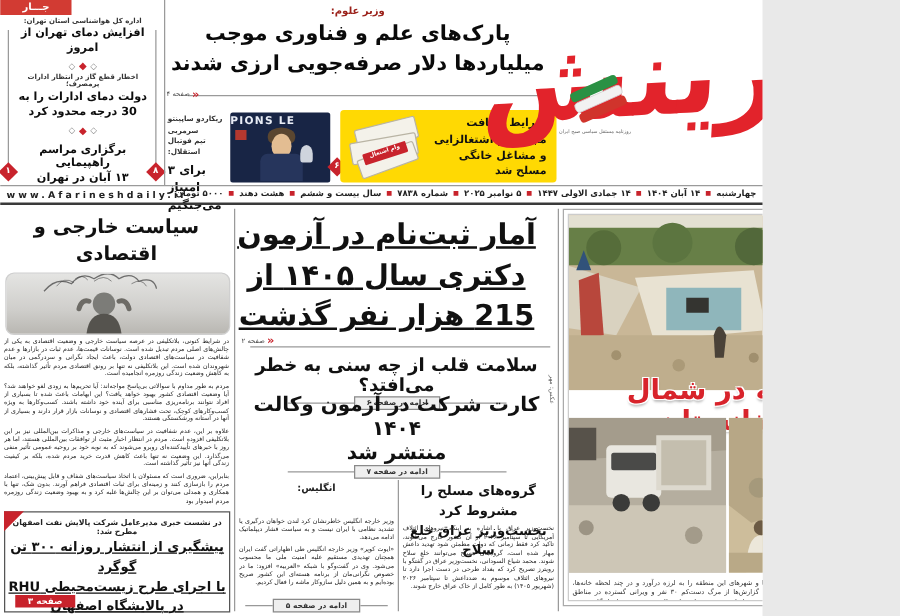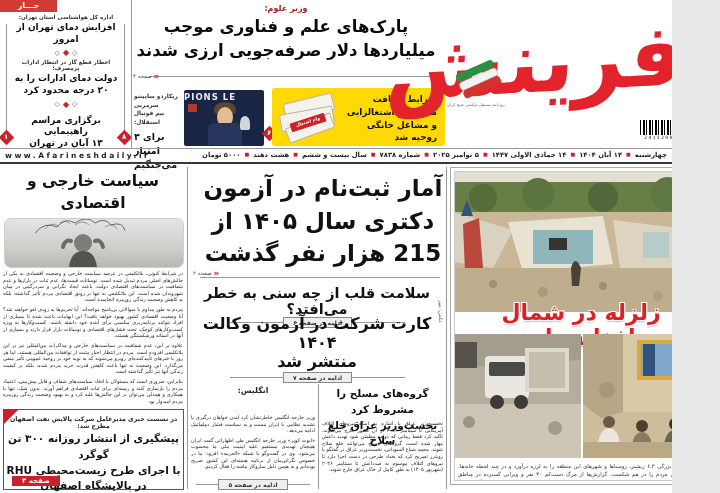--- a/index.html
+++ b/index.html
@@ -1,16 +1,16 @@
 <!DOCTYPE html>
 <html lang="fa"><head>
 <meta charset="utf-8">
 <style>
   html,body{margin:0;padding:0;background:#e9e9e9;}
-  .page{position:relative;width:672px;height:493px;background:#fff;overflow:hidden;
+  .page{position:relative;width:610px;height:493px;background:#fff;overflow:hidden;
         font-family:"DejaVu Sans",sans-serif;direction:rtl;color:#111;}
   .abs{position:absolute;}
   .ctr{text-align:center;}
   .rule-h{position:absolute;background:#9a9a9a;height:1px;}
   .rule-v{position:absolute;background:#9a9a9a;width:1px;}
   .dark{background:#3a3a3a;}
 
   
   .fold{left:0;top:0;width:57px;height:12px;background:#d23b33;color:#fff;
         font-size:8px;font-weight:bold;text-align:center;line-height:12px;overflow:hidden;}
@@ -63,21 +63,21 @@
   .url{font-size:7.5px;font-weight:bold;letter-spacing:2.5px;color:#222;direction:ltr;}
 
   
   .lhead{font-size:15.5px;font-weight:800;line-height:1.45;}
   .lphoto{border-radius:7px;background:linear-gradient(180deg,#e4e4e2 0%,#cfcecb 60%,#b9b7b2 100%);overflow:hidden;border:1px solid #cfcfcf;}
   .lbody{font-size:5px;line-height:1.3;text-align:justify;color:#222;}
   .lbody p{margin:0 0 3.5px 0;}
   .isf-box{border:1px solid #555;background:#fff;}
   .isf-tri{position:absolute;top:-1px;left:-1px;width:0;height:0;border-top:16px solid #c8232c;border-right:16px solid transparent;}
   .isf-kicker{font-size:6.2px;font-weight:bold;color:#222;}
-  .isf-title{font-size:10.5px;font-weight:800;line-height:1.5;}
+  .isf-title{font-size:10.5px;font-weight:800;line-height:1.5;text-decoration:underline;}
   .badge{background:#c8232c;color:#fff;font-size:7px;font-weight:bold;padding:1px 10px;}
 
   
   .lead-head{font-size:23px;font-weight:800;line-height:1.42;letter-spacing:-.3px;}
   .mid-kicker{font-size:7.8px;font-weight:bold;color:#222;}
   .mid-title{font-size:14.5px;font-weight:800;}
   .more-row{display:flex;align-items:center;}
   .more-row::before,.more-row::after{content:"";flex:1;height:1px;background:#999;}
   .more-pill{border:1px solid #8a8a8a;background:#efefef;font-size:6px;font-weight:bold;
              color:#333;padding:1px 9px;white-space:nowrap;}
@@ -106,21 +106,21 @@
     <div class="ctr brief-kicker">اداره کل هواشناسی استان تهران:</div>
     <div class="ctr brief-title" style="margin-top:2px;">افزایش دمای تهران از امروز</div>
     <div class="sep-row" style="margin-top:3px;">
       <span class="o">◇</span>
         <span class="f">◆</span>
         <span class="o">◇</span>
     </div>
     <div class="ctr brief-kicker" style="margin-top:2px;">اخطار قطع گاز در انتظار ادارات پرمصرف؛</div>
     <div class="ctr brief-title" style="margin-top:2px;">
       <div>دولت دمای ادارات را به</div>
-      <div>۲۰ درجه محدود کرد</div>
+      <div>30 درجه محدود کرد</div>
     </div>
     <div class="sep-row" style="margin-top:3px;">
       <span class="o">◇</span>
         <span class="f">◆</span>
         <span class="o">◇</span>
     </div>
     <div class="ctr brief-title" style="margin-top:6px;">
       <div>برگزاری مراسم راهپیمایی</div>
       <div>۱۳ آبان در تهران</div>
     </div>
@@ -170,21 +170,21 @@
   </div>
   <div class="dia" style="left:264px;top:128px;">
       <span>۶</span>
     </div>
 
   <div class="abs loan" style="left:272px;top:88px;width:173px;height:58px;">
     <div class="abs" style="right:8px;top:5px;width:95px;text-align:right;">
       <div class="loan-line">شرایط دریافت</div>
       <div class="loan-line">مجدد وام اشتغالزایی</div>
       <div class="loan-line">و مشاغل خانگی</div>
-      <div class="loan-line">روحیه شد</div>
+      <div class="loan-line">مسلح شد</div>
     </div>
     <div>
       <div class="note" style="left:12px;top:10px;width:48px;height:16px;transform:rotate(-14deg);"></div>
       <div class="note" style="left:8px;top:22px;width:52px;height:16px;transform:rotate(-10deg);"></div>
       <div class="note" style="left:14px;top:32px;width:46px;height:14px;transform:rotate(-20deg);"></div>
       <div class="ribbon" style="left:18px;top:30px;width:36px;height:9px;">وام اشتغال</div>
     </div>
   </div>
 
   <div class="abs" style="left:445px;top:0;width:275px;height:146px;">
@@ -243,21 +243,21 @@
     <div class="ctr isf-title" style="margin-top:2px;">
       <div>پیشگیری از انتشار روزانه ۳۰۰ تن گوگرد</div>
       <div>با اجرای طرح زیست‌محیطی RHU</div>
       <div>در پالایشگاه اصفهان</div>
     </div>
     <div class="abs badge" style="left:8px;bottom:3px;">صفحه ۳</div>
   </div>
 
   <div class="rule-v" style="left:187px;top:167px;height:322px;"></div>
 
-  <div class="abs ctr lead-head" style="left:197px;top:172px;width:252px;">
+  <div class="abs ctr lead-head" style="left:183px;top:172px;width:252px;text-decoration:underline;">
     <div>آمار ثبت‌نام در آزمون</div>
     <div>دکتری سال ۱۴۰۵ از</div>
     <div>215 هزار نفر گذشت</div>
   </div>
   <div class="abs pmark" style="left:193px;top:268px;">
     <span class="chev">«</span>
     <span>صفحه ۲</span>
   </div>
   <div class="rule-h" style="left:200px;top:277px;width:240px;"></div>
 

